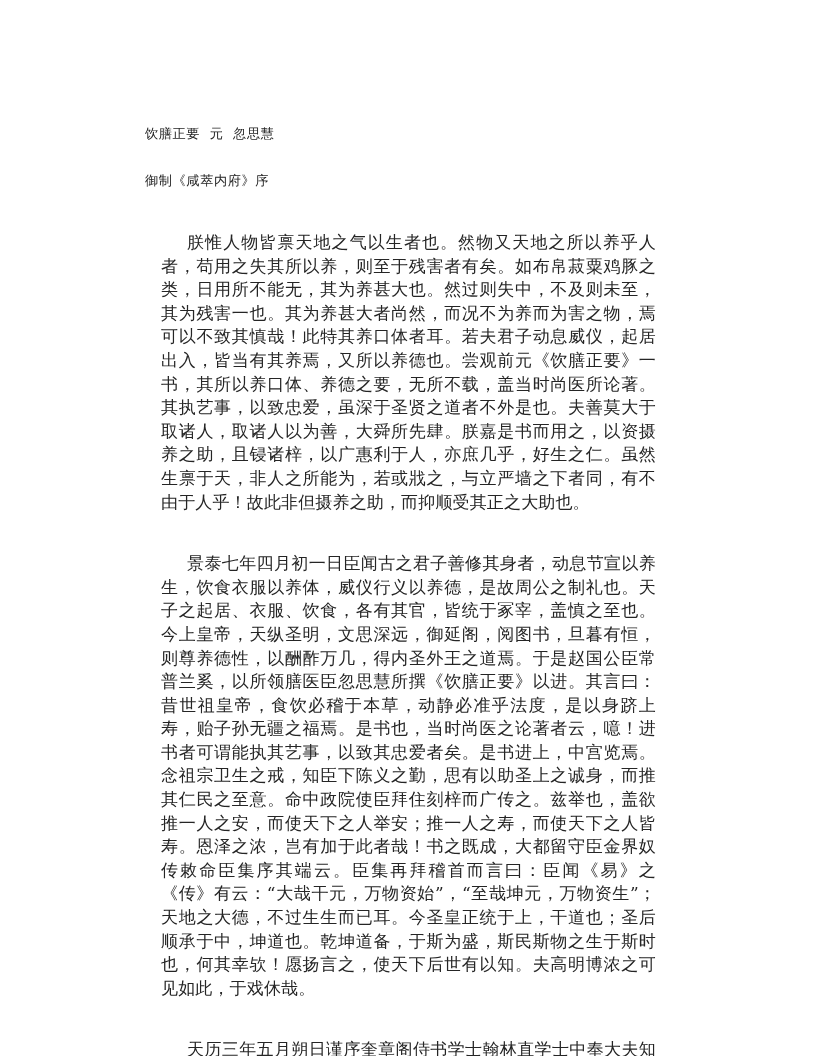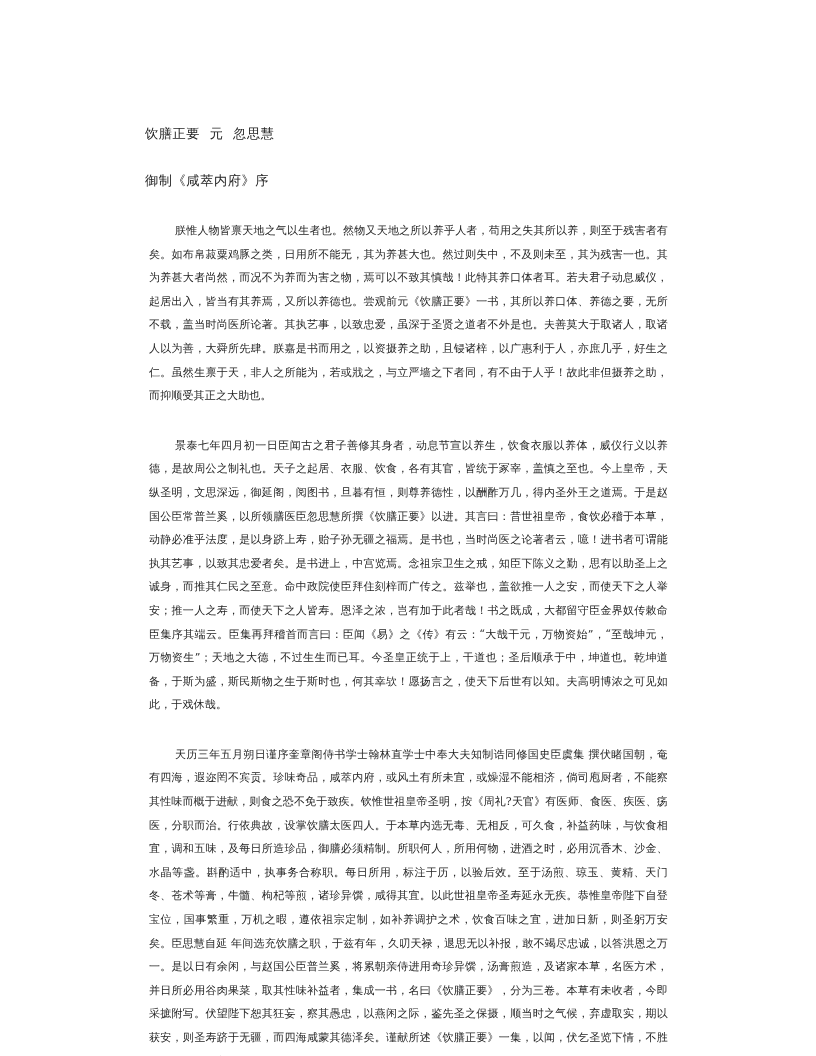--- a/index.html
+++ b/index.html
@@ -37,26 +37,26 @@
     margin: 0 0 0 0;
     white-space: pre;
   }
   .doc-title {
     padding-top: 2px;
   }
   .doc-subtitle {
     padding-top: 23px;
   }
   .para {
-    font-size: 11px;
+    font-size: 17px;
     line-height: 23.6px;
     text-align: justify;
     text-align-last: left;
     text-indent: 26px;
-    margin: 4px;
+    margin: 16px;
     padding-top: 22px;
     letter-spacing: 0.15px;
     word-break: break-all;
   }
   .para:first-of-type { padding-top: 22px; }
 </style>
 </head>
 <body>
 
 <div id="page">

